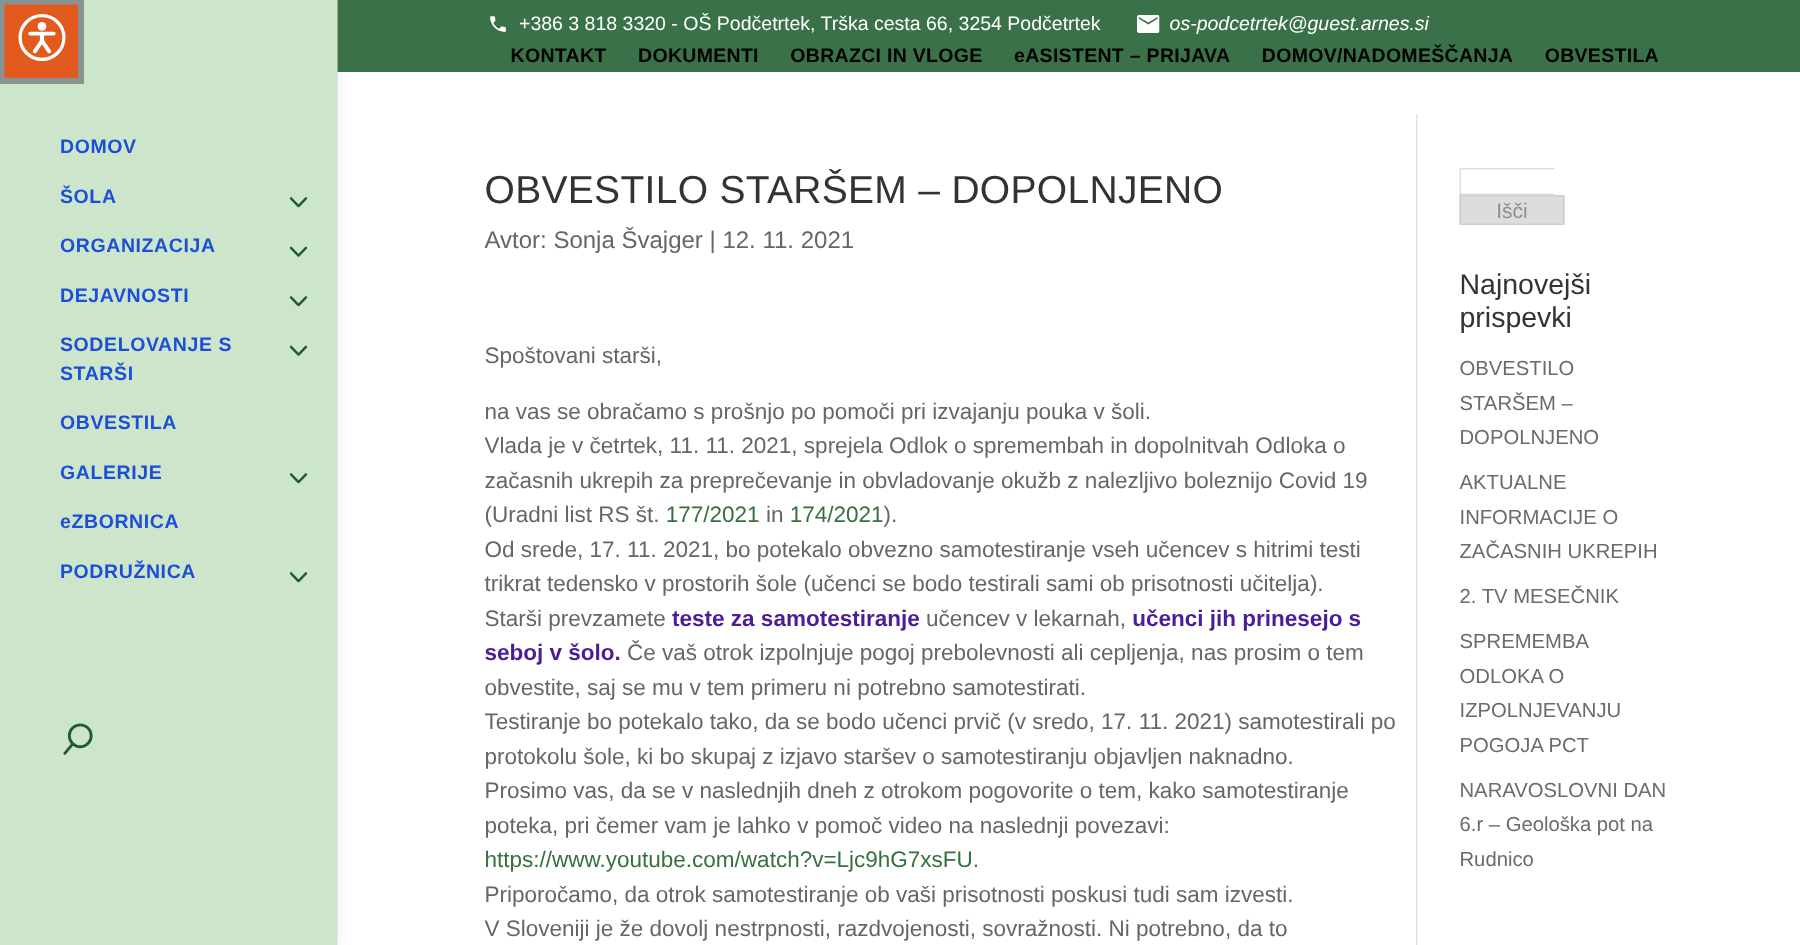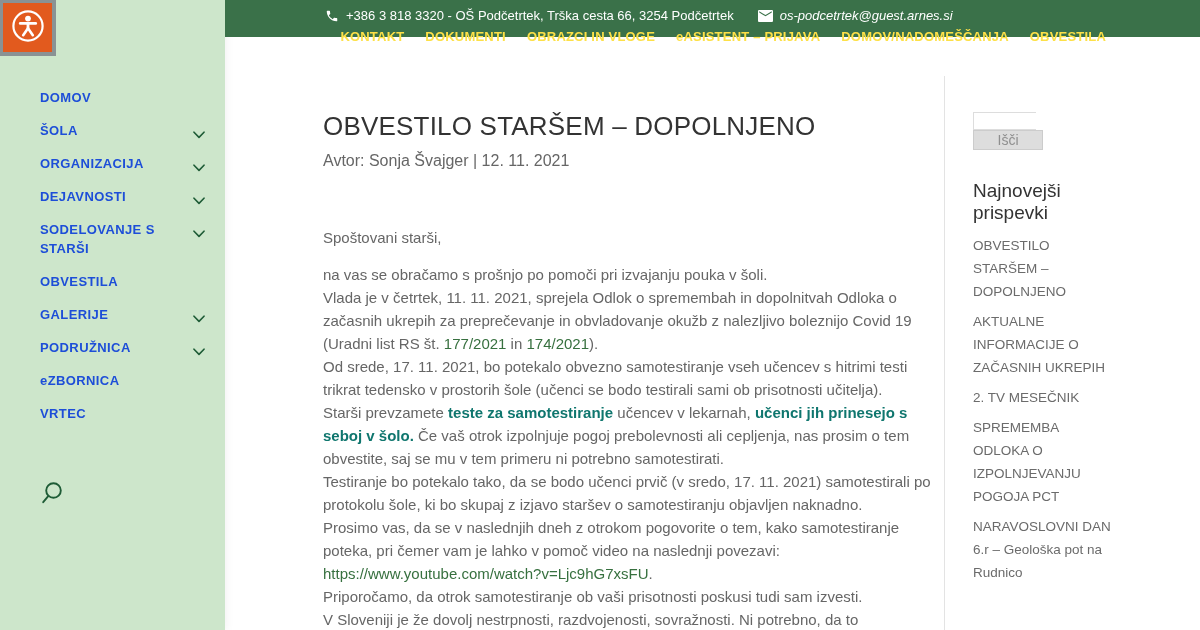--- a/index.html
+++ b/index.html
@@ -19,37 +19,37 @@
     font-weight:700;letter-spacing:.4px;color:#1d4ed8;cursor:pointer;}
   .menu-item .chev{position:absolute;right:0;top:4px;color:#1e5c36;}
   #sidebar-search{position:absolute;left:40px;top:481px;width:24px;height:26px;cursor:pointer;color:#1e5c36;}
 
   
   #a11y-frame{left:0;top:0;width:56px;height:56px;background:#8a9294;}
   #a11y-btn{position:absolute;left:3px;top:3px;width:49px;height:49px;background:#e25a1e;
     display:flex;align-items:center;justify-content:center;cursor:pointer;}
 
   
-  #topbar{left:225px;top:0;width:975px;height:37px;background:#3a7149;}
+  #topbar{left:225px;top:0;width:975px;height:48px;background:#3a7149;}
   #contact-row{position:absolute;left:100px;top:8px;display:flex;align-items:center;
     color:#ffffff;font-size:13px;white-space:nowrap;}
   #contact-row .ic{display:inline-flex;margin-right:7px;flex:0 0 auto;}
   #contact-row .mail-group{display:flex;align-items:center;margin-left:24px;font-style:italic;}
   #topnav{position:absolute;right:94px;top:29px;display:flex;gap:21px;white-space:nowrap;}
-  .topnav-link{color:#fde047;font-size:13px;font-weight:600;letter-spacing:.2px;
+  .topnav-link{color:#000000;font-size:13px;font-weight:600;letter-spacing:.2px;
     text-decoration:none;cursor:pointer;}
 
   
   #article{left:323px;top:110px;width:612px;}
   #post-title{margin:0 0 9px;font-size:26px;line-height:1.25;font-weight:500;
     color:#333333;letter-spacing:.2px;}
   #byline{margin:0;font-size:16px;color:#666666;}
   #post-body{margin-top:56px;font-size:15px;line-height:23px;color:#666666;}
   #post-body p{margin:0 0 14px;}
-  #post-body strong{font-weight:700;color:#0f766e;}
+  #post-body strong{font-weight:700;color:#4c1d95;}
   .green-link{color:#37703f;text-decoration:none;cursor:pointer;}
 
   
   #vdivider{left:944px;top:76px;width:1px;height:554px;background:#e3e3e3;}
 
   
   #rsb{left:973px;top:112px;width:140px;}
   #searchbox{display:flex;width:133px;height:37px;box-sizing:border-box;flex-direction:column;}
   #search-input{width:63px;height:37px;box-sizing:border-box;border:1px solid #dddddd;
     border-right:none;padding:0 6px;font-size:14px;color:#666;outline:none;background:#fff;}
@@ -97,30 +97,27 @@
     <li class="menu-item">
       <span>OBVESTILA</span>
     </li>
     <li class="menu-item">
       <span>GALERIJE</span>
       <span class="chev"><svg width="12" height="8" viewBox="0 0 12 8">
             <path d="M1 1.2 L6 6.4 L11 1.2" fill="none" stroke="currentColor" stroke-width="1.6" stroke-linecap="round" stroke-linejoin="round"></path>
           </svg></span>
     </li>
     <li class="menu-item">
+      <span>eZBORNICA</span>
+    </li>
+    <li class="menu-item">
       <span>PODRUŽNICA</span>
       <span class="chev"><svg width="12" height="8" viewBox="0 0 12 8">
             <path d="M1 1.2 L6 6.4 L11 1.2" fill="none" stroke="currentColor" stroke-width="1.6" stroke-linecap="round" stroke-linejoin="round"></path>
           </svg></span>
-    </li>
-    <li class="menu-item">
-      <span>eZBORNICA</span>
-    </li>
-    <li class="menu-item">
-      <span>VRTEC</span>
     </li>
   </ul>
   <div id="sidebar-search">
     <svg width="24" height="26" viewBox="0 0 24 26">
       <circle cx="13.5" cy="9.5" r="7.3" fill="none" stroke="currentColor" stroke-width="1.9"></circle>
       <line x1="8.2" y1="15.2" x2="3.2" y2="21.2" stroke="currentColor" stroke-width="1.9" stroke-linecap="round"></line>
     </svg>
   </div>
 </div>
 

